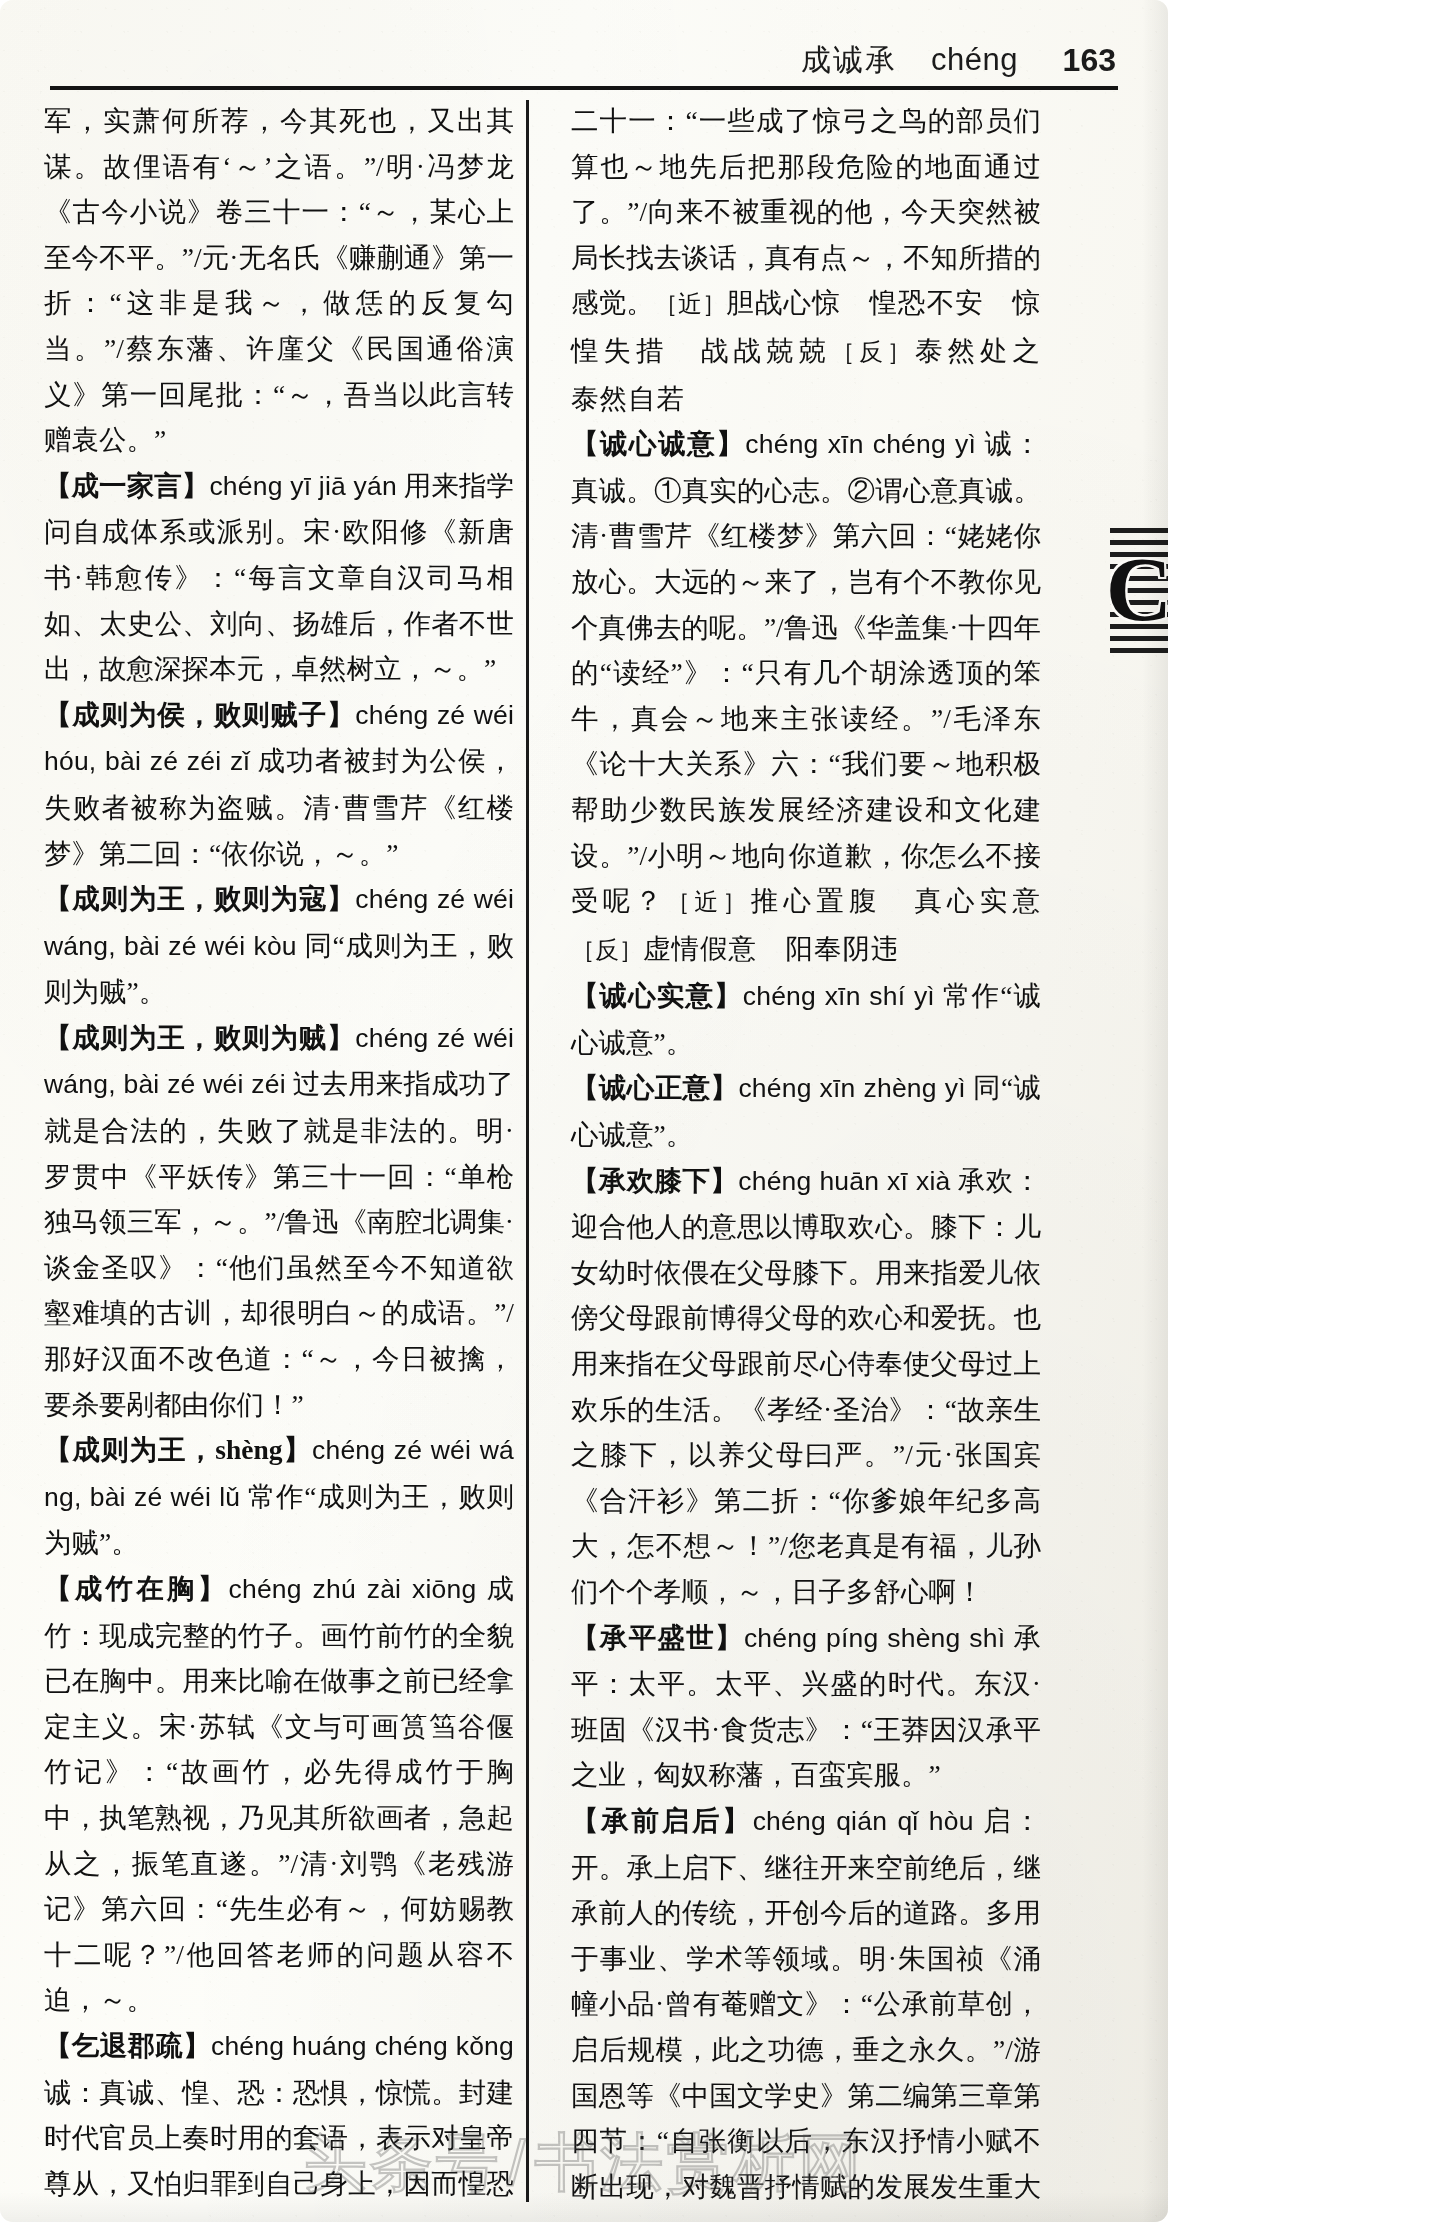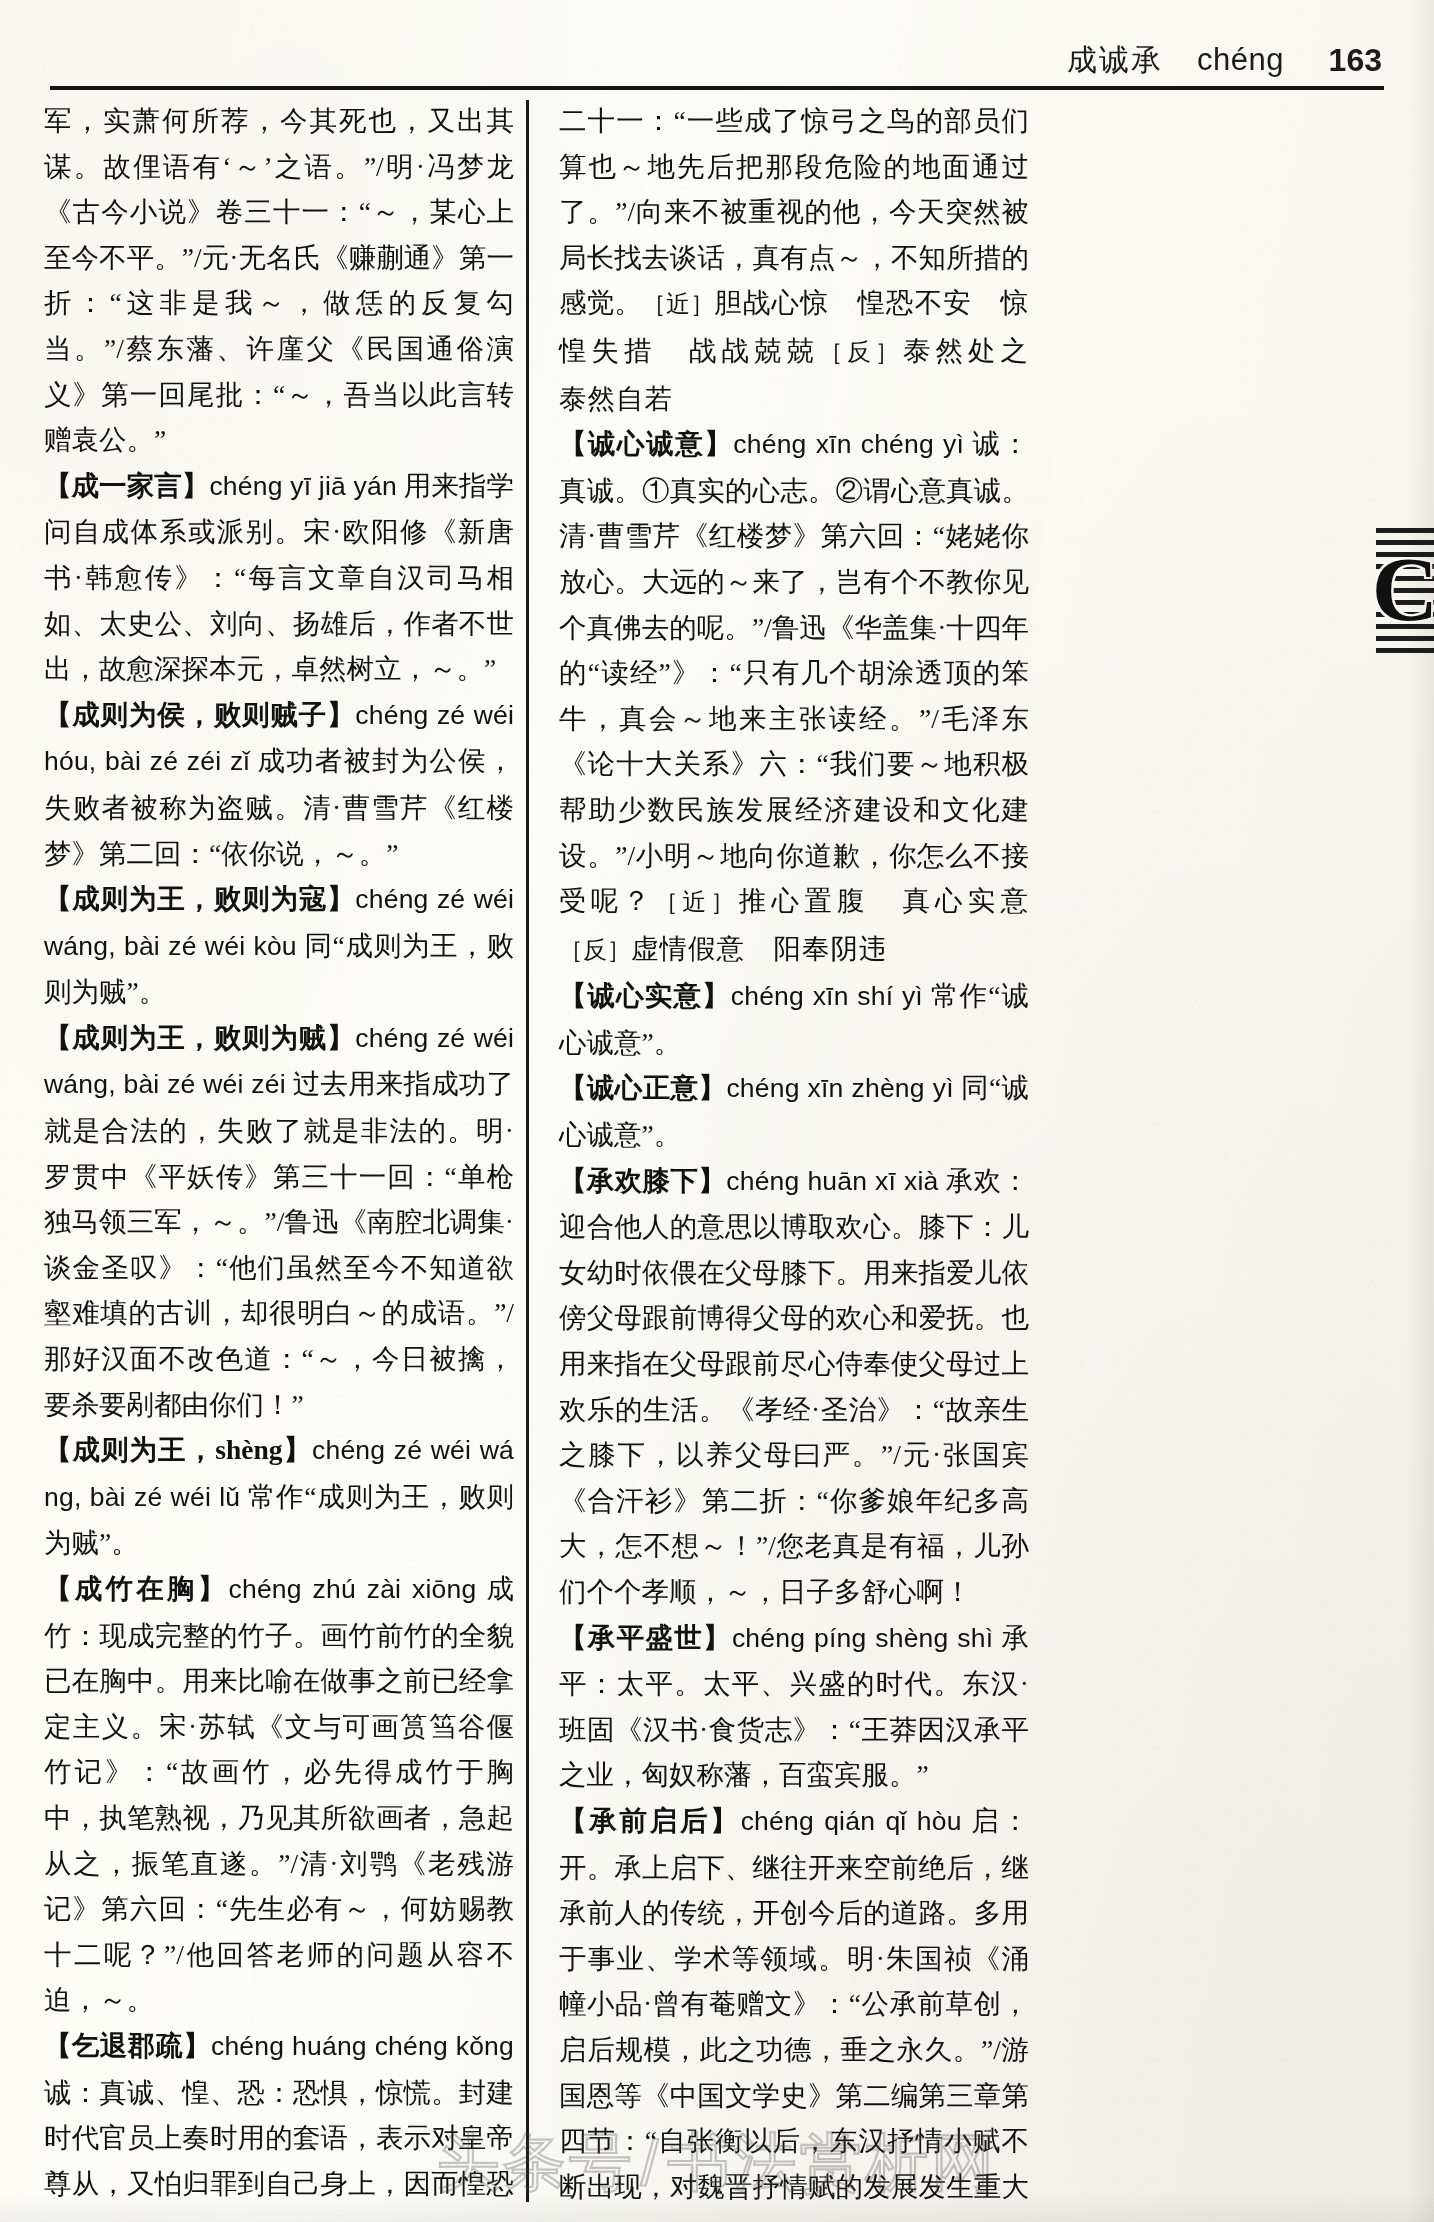--- a/index.html
+++ b/index.html
@@ -3,25 +3,26 @@
 <meta charset="utf-8">
 <style>
   html, body {
     margin: 0;
     padding: 0;
     background: #ffffff;
   }
 
   #page {
     position: relative;
-    width: 1434px;
+    width: 1168px;
     height: 2222px;
     background: #fdfcf8;
     overflow: hidden;
     font-family: "Liberation Serif", "DejaVu Serif", serif;
+    border-radius: 13px;
   }
 
   
   #paper-texture {
     position: absolute;
     inset: 0;
     background:
       radial-gradient(ellipse at 20% 10%, rgba(0,0,0,0.015) 0%, rgba(0,0,0,0) 55%),
       radial-gradient(ellipse at 85% 92%, rgba(0,0,0,0.03) 0%, rgba(0,0,0,0) 60%),
       linear-gradient(100deg, #fbfaf4 0%, #fdfdf9 38%, #f8f7f1 78%, #f4f2ea 100%);
@@ -95,21 +96,21 @@
   }
   .column {
     width: 470px;
     position: relative;
     overflow: hidden;
     color: #111111;
     font-size: 27.5px;
     line-height: 45.6px;
   }
   .col-left { padding-right: 12px; }
-  .col-right { padding-left: 30px; }
+  .col-right { padding-left: 42px; }
 
   #column-divider {
     width: 3px;
     background: #1a1a1a;
     margin: 2px 0 6px 0;
     flex: 0 0 auto;
     align-self: stretch;
   }
 
   

